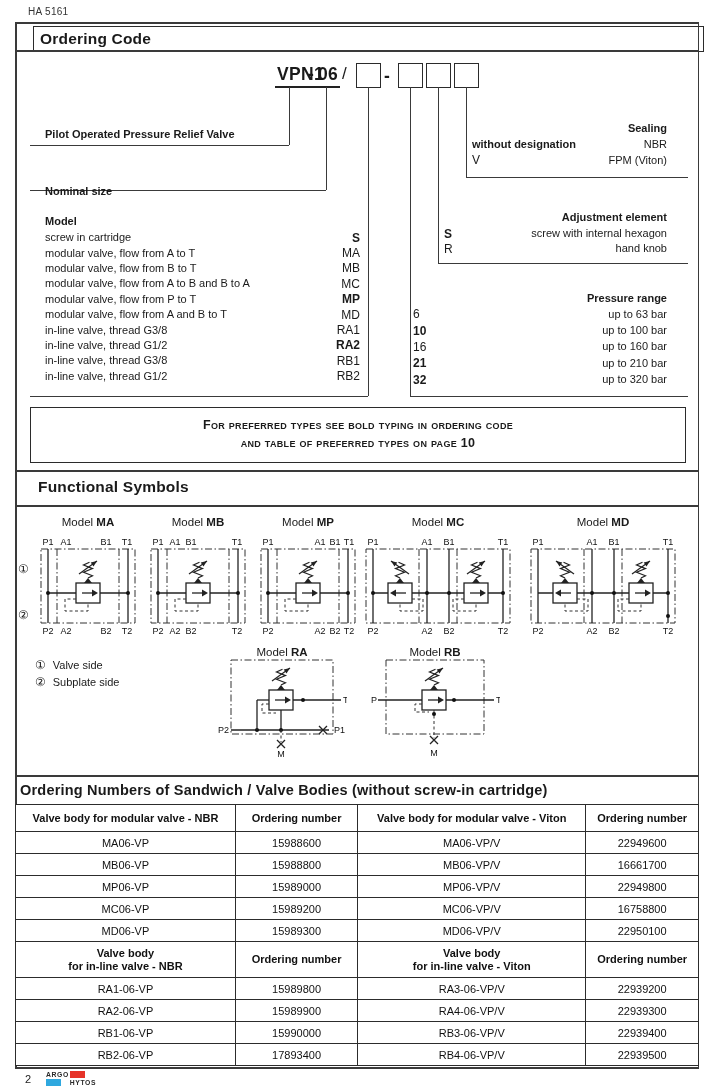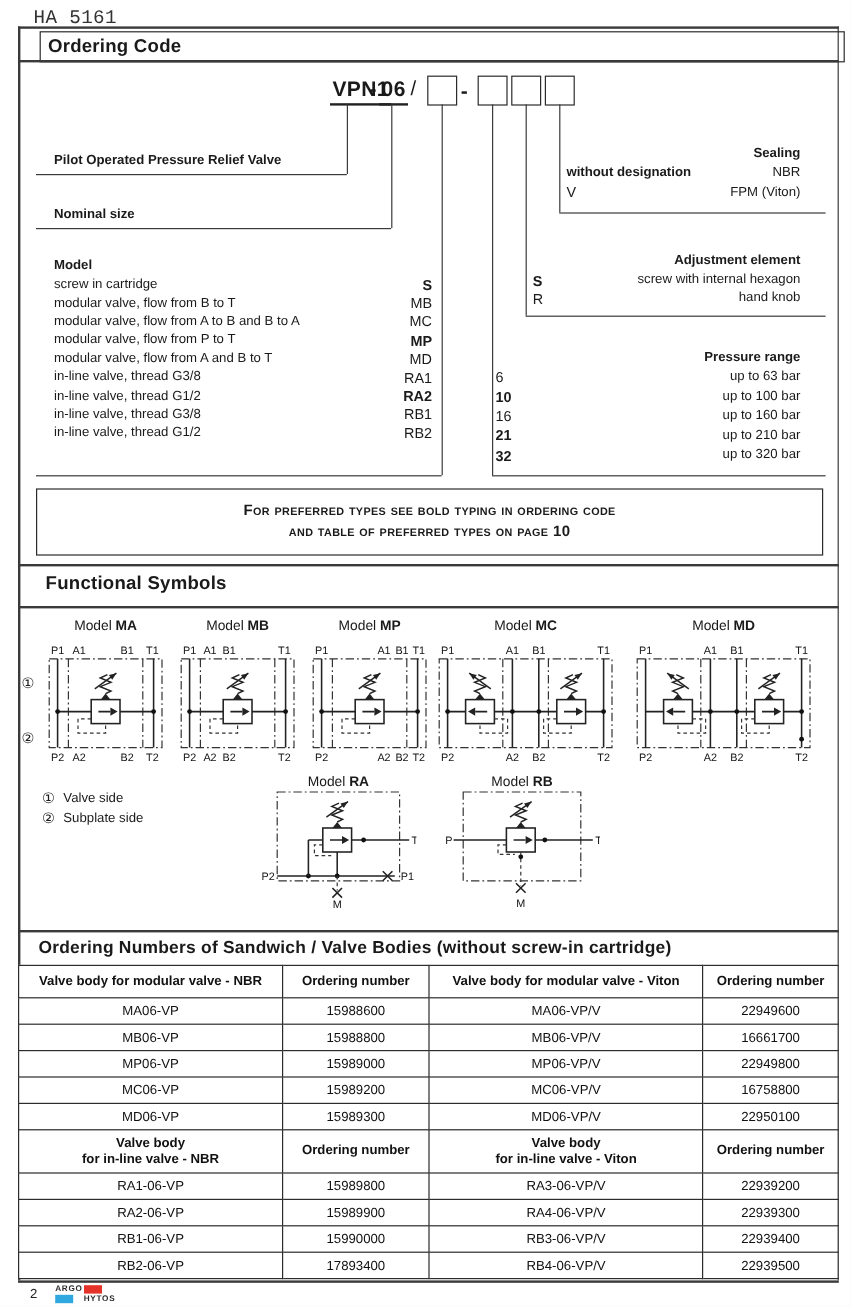--- a/index.html
+++ b/index.html
@@ -2,21 +2,21 @@
 <html><head>
 <meta charset="utf-8">
 <style>
   html,body{margin:0;padding:0;background:#f4f4f4;}
   .page{position:relative;width:709px;height:1089px;background:#fff;
         font-family:"Liberation Sans",sans-serif;color:#1a1a1a;overflow:hidden;margin:0 auto;}
   .abs{position:absolute;}
   .hl{position:absolute;background:#3a3a3a;height:1.5px;}
   .vl{position:absolute;background:#3a3a3a;width:1.5px;}
   .b{font-weight:bold;}
-  .doc-code{font-size:16px;color:#333;letter-spacing:.3px;font-family:Liberation Mono, monospace;}
+  .doc-code{font-size:10px;color:#333;letter-spacing:.3px;}
   .sec-head-box{position:absolute;border:1.7px solid #2b2b2b;display:flex;align-items:center;}
   .sec-title{font-size:15.5px;font-weight:bold;letter-spacing:.2px;}
   .code-txt{font-size:17.5px;font-weight:bold;letter-spacing:.3px;line-height:20px;}
   .code-reg{font-size:17px;font-weight:normal;line-height:20px;}
   .u{border-bottom:2px solid #222;padding:0 2px 2px 2px;}
   .code-box{position:absolute;width:23px;height:23px;border:1.8px solid #2b2b2b;background:#fff;}
   .lbl{font-size:11px;line-height:13px;}
   .lbl-b{font-size:11px;font-weight:bold;line-height:13px;}
   .rows{position:absolute;display:flex;flex-direction:column;}
   .row{display:flex;justify-content:space-between;align-items:center;}
@@ -90,27 +90,31 @@
   <div class="vl" style="left:466px;top:87px;height:90px;width:1px;"></div>
 
   <div class="hl" style="left:30px;top:145px;width:259px;height:1px;"></div>
   <div class="hl" style="left:30px;top:190px;width:296px;height:1px;"></div>
   <div class="hl" style="left:30px;top:396px;width:338px;height:1px;"></div>
   <div class="hl" style="left:410px;top:396px;width:278px;height:1px;"></div>
   <div class="hl" style="left:438px;top:263px;width:250px;height:1px;"></div>
   <div class="hl" style="left:466px;top:177px;width:222px;height:1px;"></div>
 
   <div class="abs lbl-b" style="left:45px;top:128px;">Pilot Operated Pressure Relief Valve</div>
-  <div class="abs lbl-b" style="left:45px;top:173px;">Nominal size</div>
+  <div class="abs lbl-b" style="left:45px;top:185px;">Nominal size</div>
 
   <div class="abs lbl-b" style="left:45px;top:215px;">Model</div>
   <div class="rows" style="left:45px;top:230px;width:315px;">
     <div class="row" style="height:15.4px;">
         <span class="lbl">screw in cartridge</span>
         <span class="code-cell b">S</span>
+      </div>
+    <div class="row" style="height:15.4px;">
+        <span class="lbl">modular valve, flow from A to T</span>
+        <span class="code-cell">MA</span>
       </div>
     <div class="row" style="height:15.4px;gap:48px;">
         <span class="lbl">modular valve, flow from B to T</span>
         <span class="code-cell">MB</span>
       </div>
     <div class="row" style="height:15.4px;">
         <span class="lbl">modular valve, flow from A to B and B to A</span>
         <span class="code-cell">MC</span>
       </div>
     <div class="row" style="height:15.4px;">
@@ -366,21 +370,21 @@
     <circle class="fl" cx="84" cy="42" r="2"></circle>
     <text class="pt" x="126" y="45" text-anchor="start">T</text>
     <path class="dsh" d="M64 52 v28"></path>
     <circle class="fl" cx="64" cy="56" r="2"></circle>
     <path class="s" d="M60 78 l8 8 M68 78 l-8 8"></path>
     <path class="dsh" d="M52 46 h-7 v8 h14"></path>
     <text class="pt" x="64" y="98" text-anchor="middle">M</text>
   </svg>
 
   <div class="hl" style="left:15px;top:775px;width:684px;height:1.8px;"></div>
-  <div class="abs tbl-title" style="left:32px;top:782px;">Ordering Numbers of Sandwich / Valve Bodies (without screw-in cartridge)</div>
+  <div class="abs tbl-title" style="left:20px;top:782px;">Ordering Numbers of Sandwich / Valve Bodies (without screw-in cartridge)</div>
 
   <table class="tbl" style="left:15px;top:804px;width:684px;">
     <colgroup>
         <col style="width:32.2%">
         <col style="width:17.9%">
         <col style="width:33.4%">
         <col style="width:16.5%">
       </colgroup>
     <tbody>
         <tr style="height:27px;">

